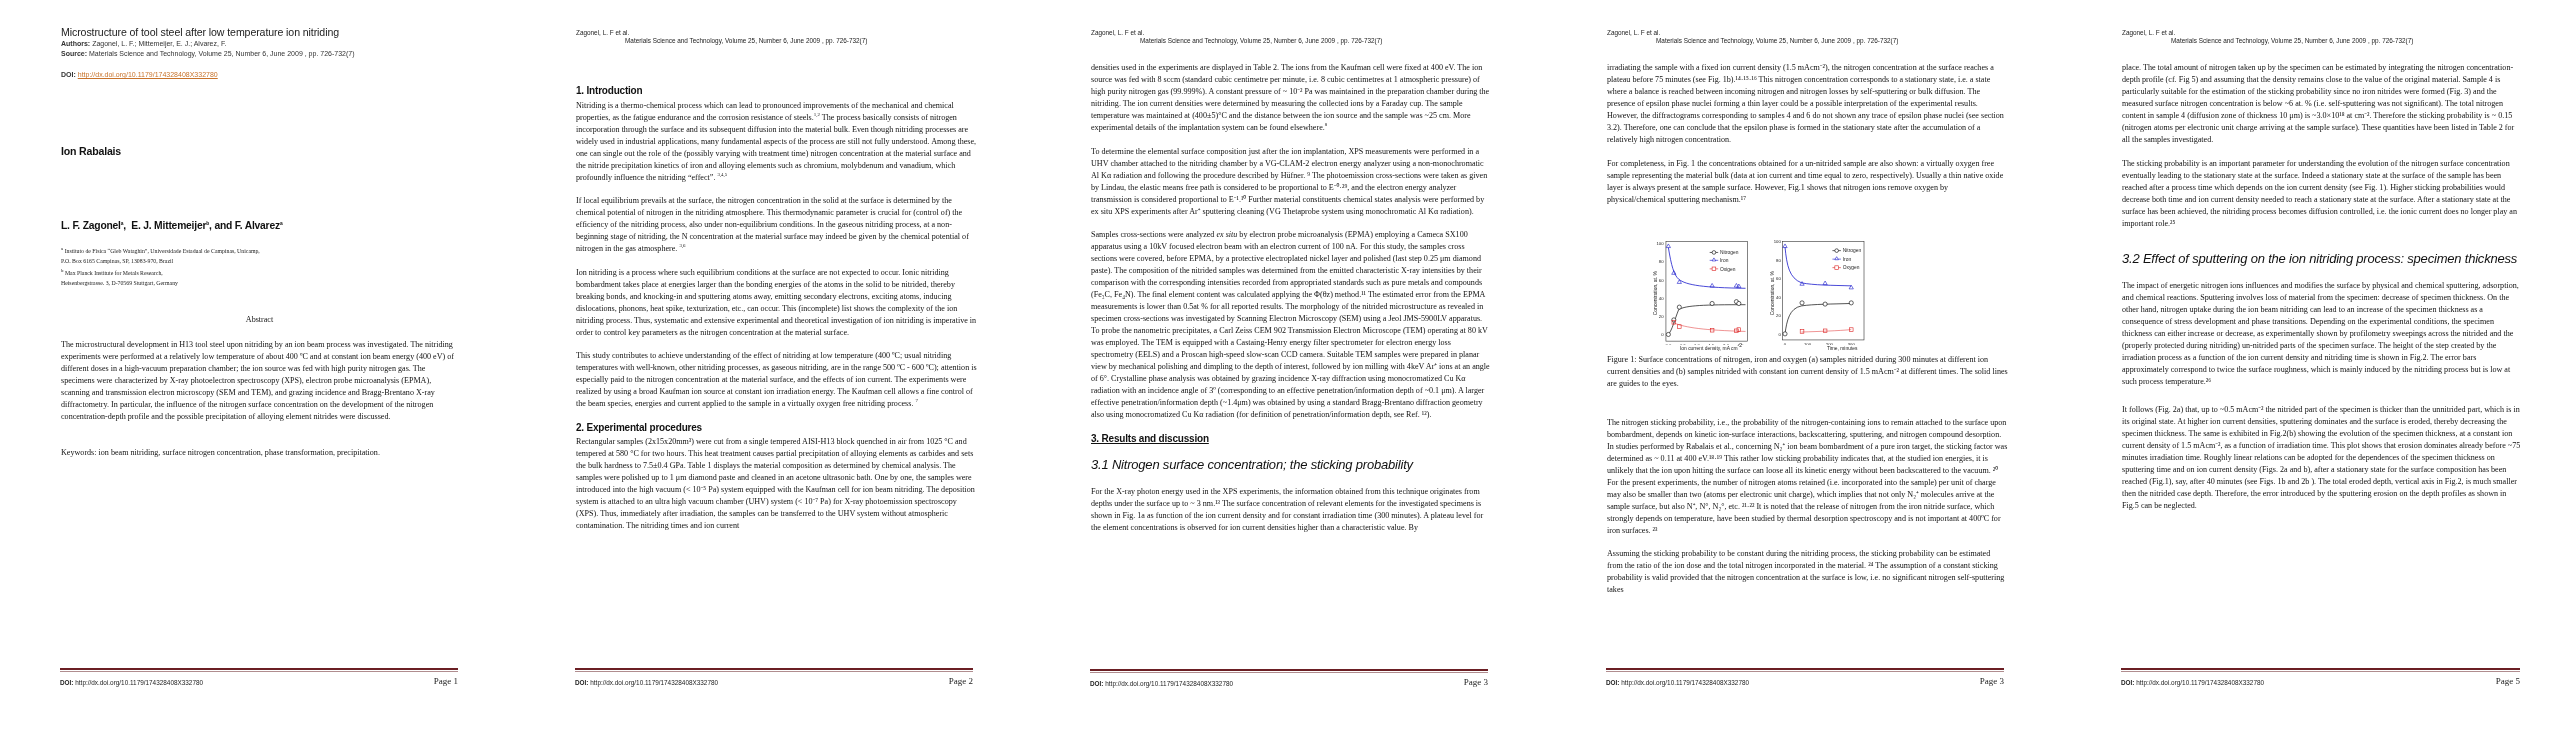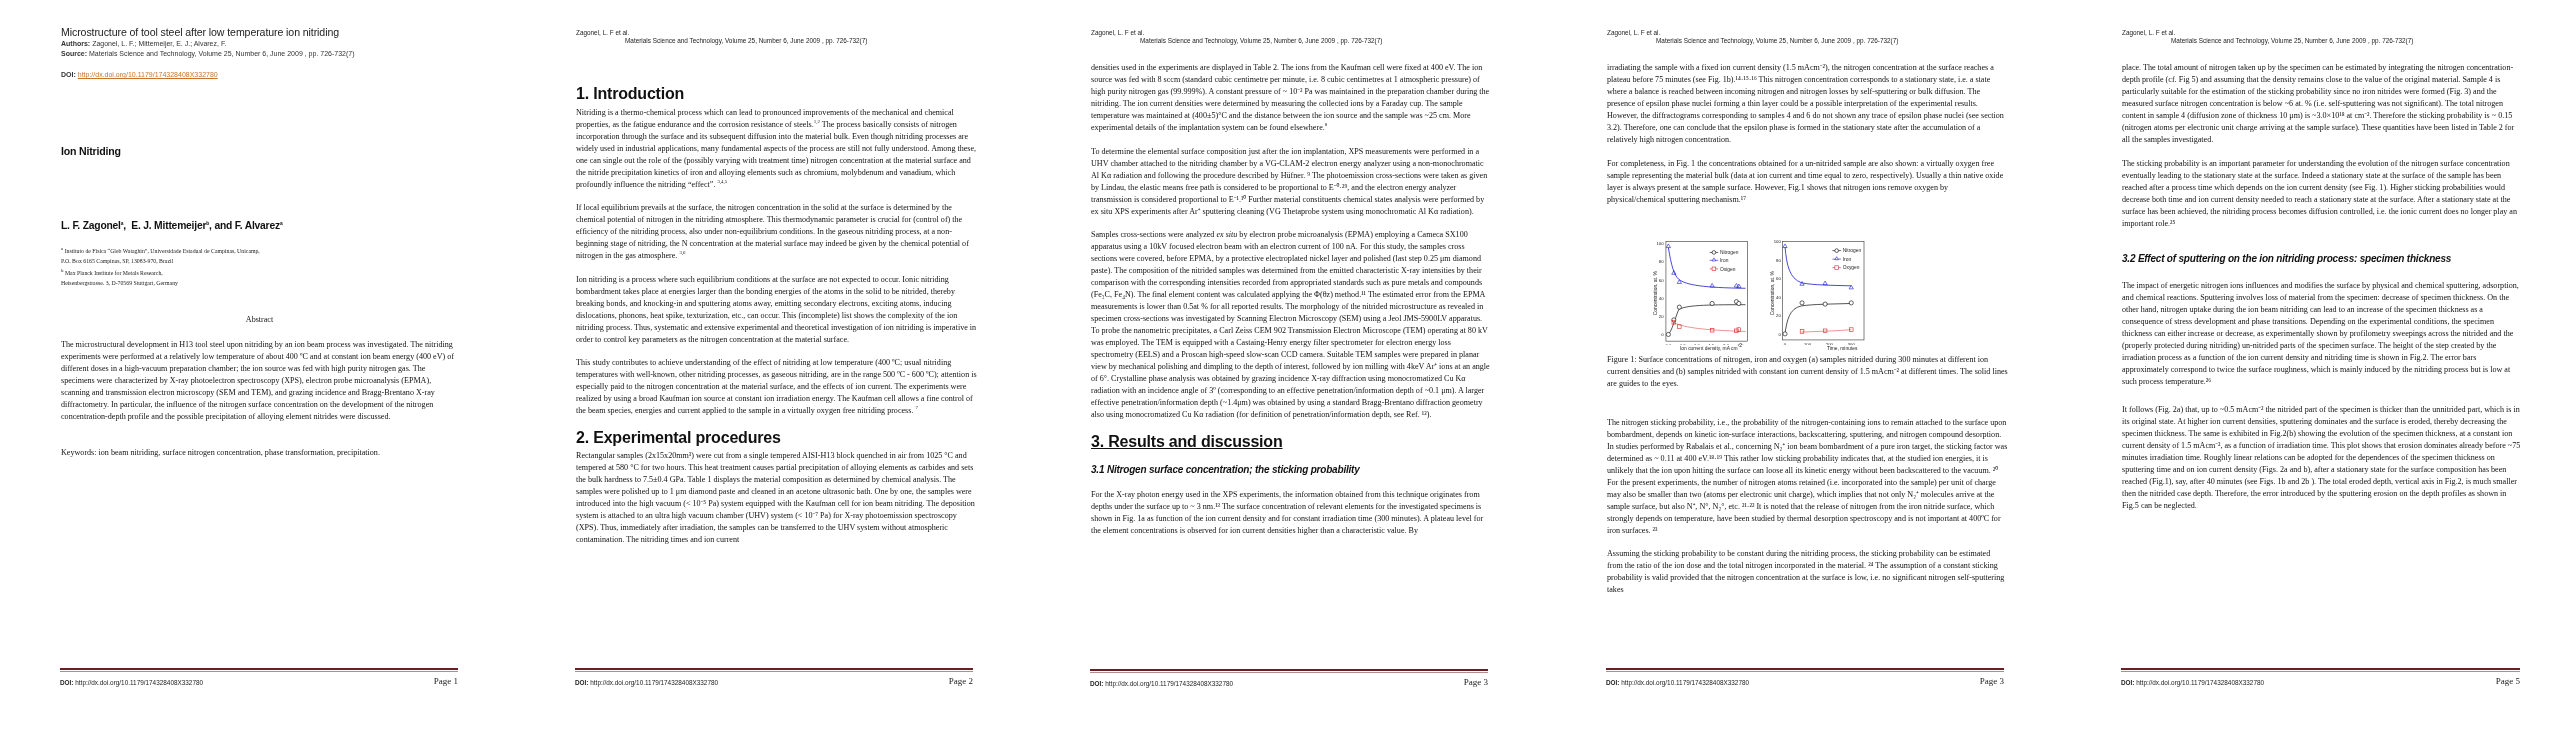--- a/index.html
+++ b/index.html
@@ -3,22 +3,22 @@
 <meta charset="utf-8">
 <style>
   html,body{margin:0;padding:0;background:#ffffff;}
   body{width:2576px;height:729px;position:relative;overflow:hidden;font-family:"Liberation Serif",serif;color:#111;}
   .page{position:absolute;top:0;width:515px;height:729px;background:#fff;}
   .inner{position:absolute;left:61px;top:0;width:397px;}
   .run-head{position:absolute;top:28.6px;left:0;font-family:"Liberation Sans",sans-serif;font-size:6.4px;line-height:8.5px;color:#222;width:413px;}
   .run-head .l2{padding-left:49px;}
   .body-text{font-size:8.1px;line-height:12px;text-align:left;margin:0;}
   .para{margin:0 0 11.5px 0;}
-  h2.sec{font-family:"Liberation Sans",sans-serif;font-weight:bold;font-size:16px;margin:0 0 3.6px 0;letter-spacing:-0.2px;}
-  h3.sub{font-family:"Liberation Sans",sans-serif;font-weight:bold;font-style:italic;font-size:10px;margin:0 0 14.6px 0;letter-spacing:-0.2px;}
+  h2.sec{font-family:"Liberation Sans",sans-serif;font-weight:bold;font-size:10px;margin:0 0 3.6px 0;letter-spacing:-0.2px;}
+  h3.sub{font-family:"Liberation Sans",sans-serif;font-weight:normal;font-style:italic;font-size:13px;margin:0 0 14.6px 0;letter-spacing:-0.2px;}
   .footer{position:absolute;left:60px;width:398px;top:668px;}
   .rule1{height:2.4px;background:#6b1f24;}
   .rule2{height:1.2px;background:#b08d8f;margin-top:0.6px;}
   .foot-row{display:flex;justify-content:space-between;align-items:flex-end;margin-top:3.6px;}
   .foot-doi{font-family:"Liberation Sans",sans-serif;font-size:6.4px;color:#222;}
   .foot-doi b{font-weight:bold;}
   .foot-page{font-family:"Liberation Serif",serif;font-size:9px;color:#222;padding-left:28px;}
   sup{font-size:4.9px;line-height:0;}
   
   .p1-title{font-family:"Liberation Sans",sans-serif;font-size:10.6px;color:#222;margin:0;letter-spacing:-0.1px;}
@@ -49,21 +49,21 @@
         <b>Source:</b>
         <span>Materials Science and Technology, Volume 25, Number 6, June 2009 , pp. 726-732(7)</span>
       </div>
       <div class="p1-meta" style="margin-top:9.7px;">
         <b>DOI:</b>
         <span class="doi-link">http://dx.doi.org/10.1179/174328408X332780</span>
       </div>
     </div>
 
     <div style="position:absolute;top:140px;width:425px;">
-      <p class="paper-title">Ion Nitriding</p>
+      <p class="paper-title">Ion Rabalais</p>
     </div>
 
     <div style="position:absolute;top:220px;width:425px;">
       <p class="authors">
         <span>L. F. Zagonel</span><sup>a</sup>,&nbsp;
         <span>E. J. Mittemeijer</span><sup>b</sup>,
         <span>and F. Alvarez</span><sup>a</sup>
       </p>
     </div>
 

